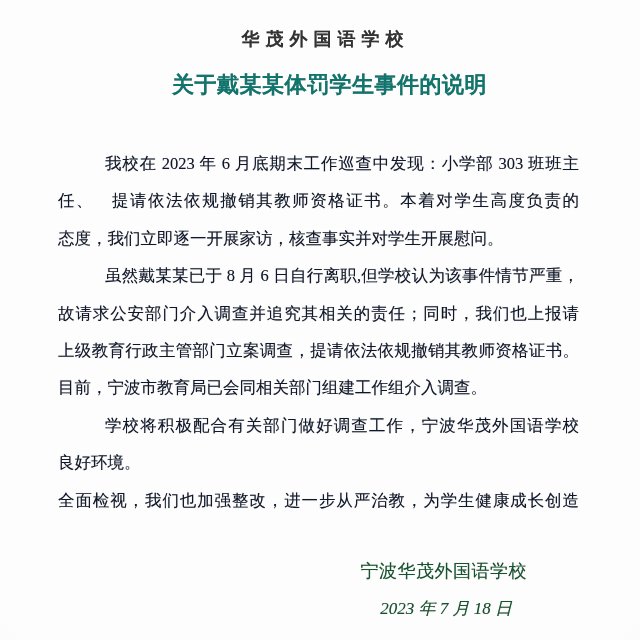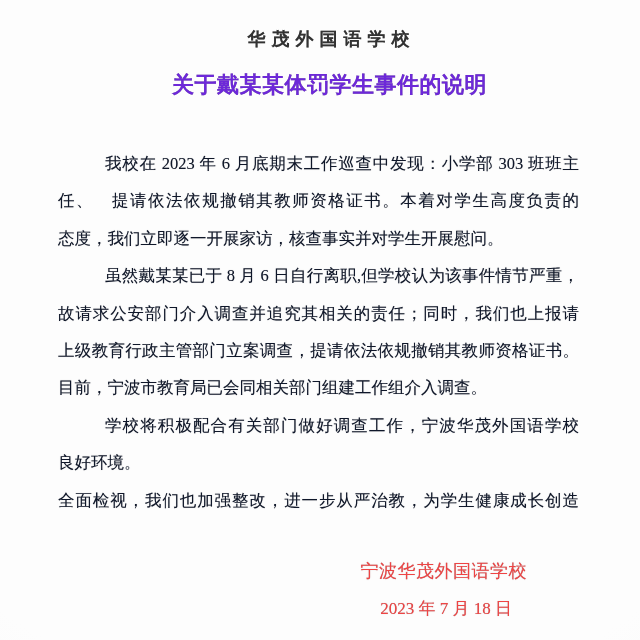--- a/index.html
+++ b/index.html
@@ -27,35 +27,35 @@
   .content { width: 521px; }
 
   .doc-title {
     margin-top: 27px;
     line-height: 24px;
     font-size: 18px;
     font-weight: bold;
     letter-spacing: 6px;
     text-align: center;
     position: relative;
-    left: 13px;
+    left: 7px;
     color: #333333;
     text-shadow: 0 0 0.6px rgba(70,70,70,0.55);
   }
 
   .doc-subtitle {
     margin-top: 20px;
     line-height: 28px;
     font-size: 22px;
     font-weight: bold;
     letter-spacing: 0.5px;
     text-align: center;
     position: relative;
     left: 11px;
-    color: #6d28d9;
+    color: #0f766e;
     text-shadow: 0 0 0.6px rgba(70,70,70,0.55);
   }
 
   .doc-body {
     margin-top: 46px;
     font-size: 16.5px;
     color: #0f172a;
     text-shadow: 0 0 0.7px rgba(80,80,80,0.5);
   }
 
@@ -70,39 +70,40 @@
 
   .line.first { text-indent: 47px; }
 
   .line.plast {
     text-align-last: left;
     text-align: right;
   }
 
   .sign-block {
     font-size: 18px;
-    color: #ef4444;
+    color: #14532d;
     text-shadow: 0 0 0.7px rgba(80,80,80,0.5);
   }
 
   .sign-name {
     margin-top: 34px;
     height: 37.4px;
     line-height: 37.4px;
     text-align: right;
     padding-right: 52px;
     letter-spacing: 0.5px;
   }
 
   .sign-date {
     height: 37.4px;
     line-height: 37.4px;
     font-size: 17px;
     text-align: right;
     padding-right: 67px;
+    font-style: italic;
   }
 </style>
 </head>
 <body>
 
 <div class="page">
   <div class="content">
 
     <div class="doc-title">华茂外国语学校</div>
 

